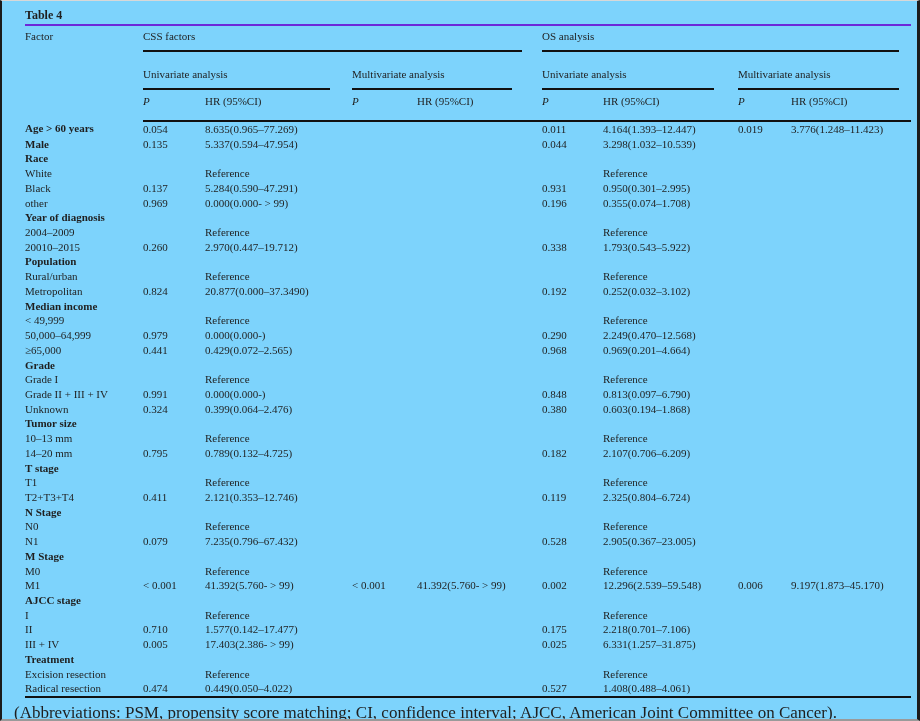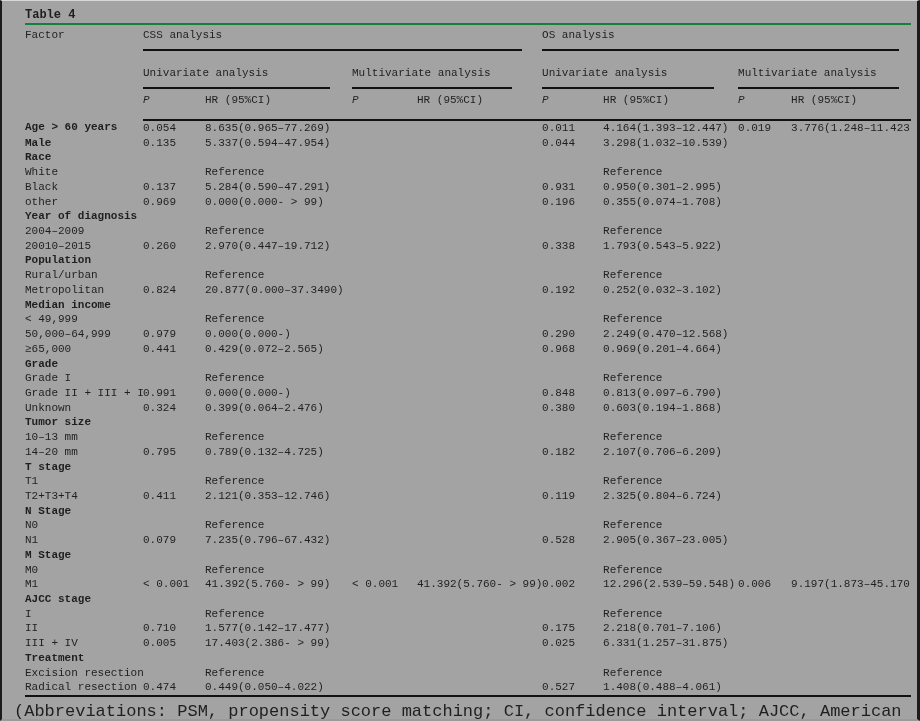--- a/index.html
+++ b/index.html
@@ -1,43 +1,43 @@
 <!DOCTYPE html>
 <html><head>
 <meta charset="utf-8">
 <style>
   html,body { margin:0; padding:0; background:#e9e9e9; }
   .page {
     position:relative;
     width:920px; height:721px;
     box-sizing:border-box;
-    background:#a3a3a3;
+    background:#7dd3fc;
     border-left:2px solid #1b1b1b;
     border-right:3px solid #1b1b1b;
     border-top:1px solid #d8d8d8;
     border-bottom:2px solid #9a9a9a;
-    font-family:Liberation Mono, monospace;
+    font-family:Liberation Serif, serif;
     color:#1f1f1f;
     overflow:hidden;
   }
   .table-title {
     font-weight:bold;
     font-size:12px;
     margin:7px 0 1px 23px;
   }
   .table-caption {
     font-size:11.5px;
     margin:0 0 5px 23px;
   }
   table.main {
     border-collapse:collapse;
     table-layout:fixed;
     width:886px;
     margin-left:23px;
-    border-top:2px solid #15803d;
+    border-top:2px solid #6d28d9;
   }
   table.main th, table.main td {
     padding:0;
     font-size:11px;
     font-weight:normal;
     text-align:left;
     vertical-align:top;
     white-space:nowrap;
     overflow:hidden;
   }
@@ -82,21 +82,21 @@
       <col style="width:65px">
         <col style="width:125px">
       <col style="width:61px">
         <col style="width:135px">
       <col style="width:53px">
         <col style="width:120px">
     </colgroup>
     <thead>
       <tr class="grouprow">
         <th class="factor-head" rowspan="3">Factor</th>
-        <th class="rule rule-css" colspan="4">CSS analysis</th>
+        <th class="rule rule-css" colspan="4">CSS factors</th>
         <th class="rule rule-os" colspan="4">OS analysis</th>
       </tr>
       <tr class="subrow">
         <th class="rule rule-uni-css" colspan="2">Univariate analysis</th>
         <th class="rule rule-mul-css" colspan="2">Multivariate analysis</th>
         <th class="rule rule-uni-os" colspan="2">Univariate analysis</th>
         <th class="rule rule-mul-os" colspan="2">Multivariate analysis</th>
       </tr>
       <tr class="measurerow">
         <th class="ital">P</th>

